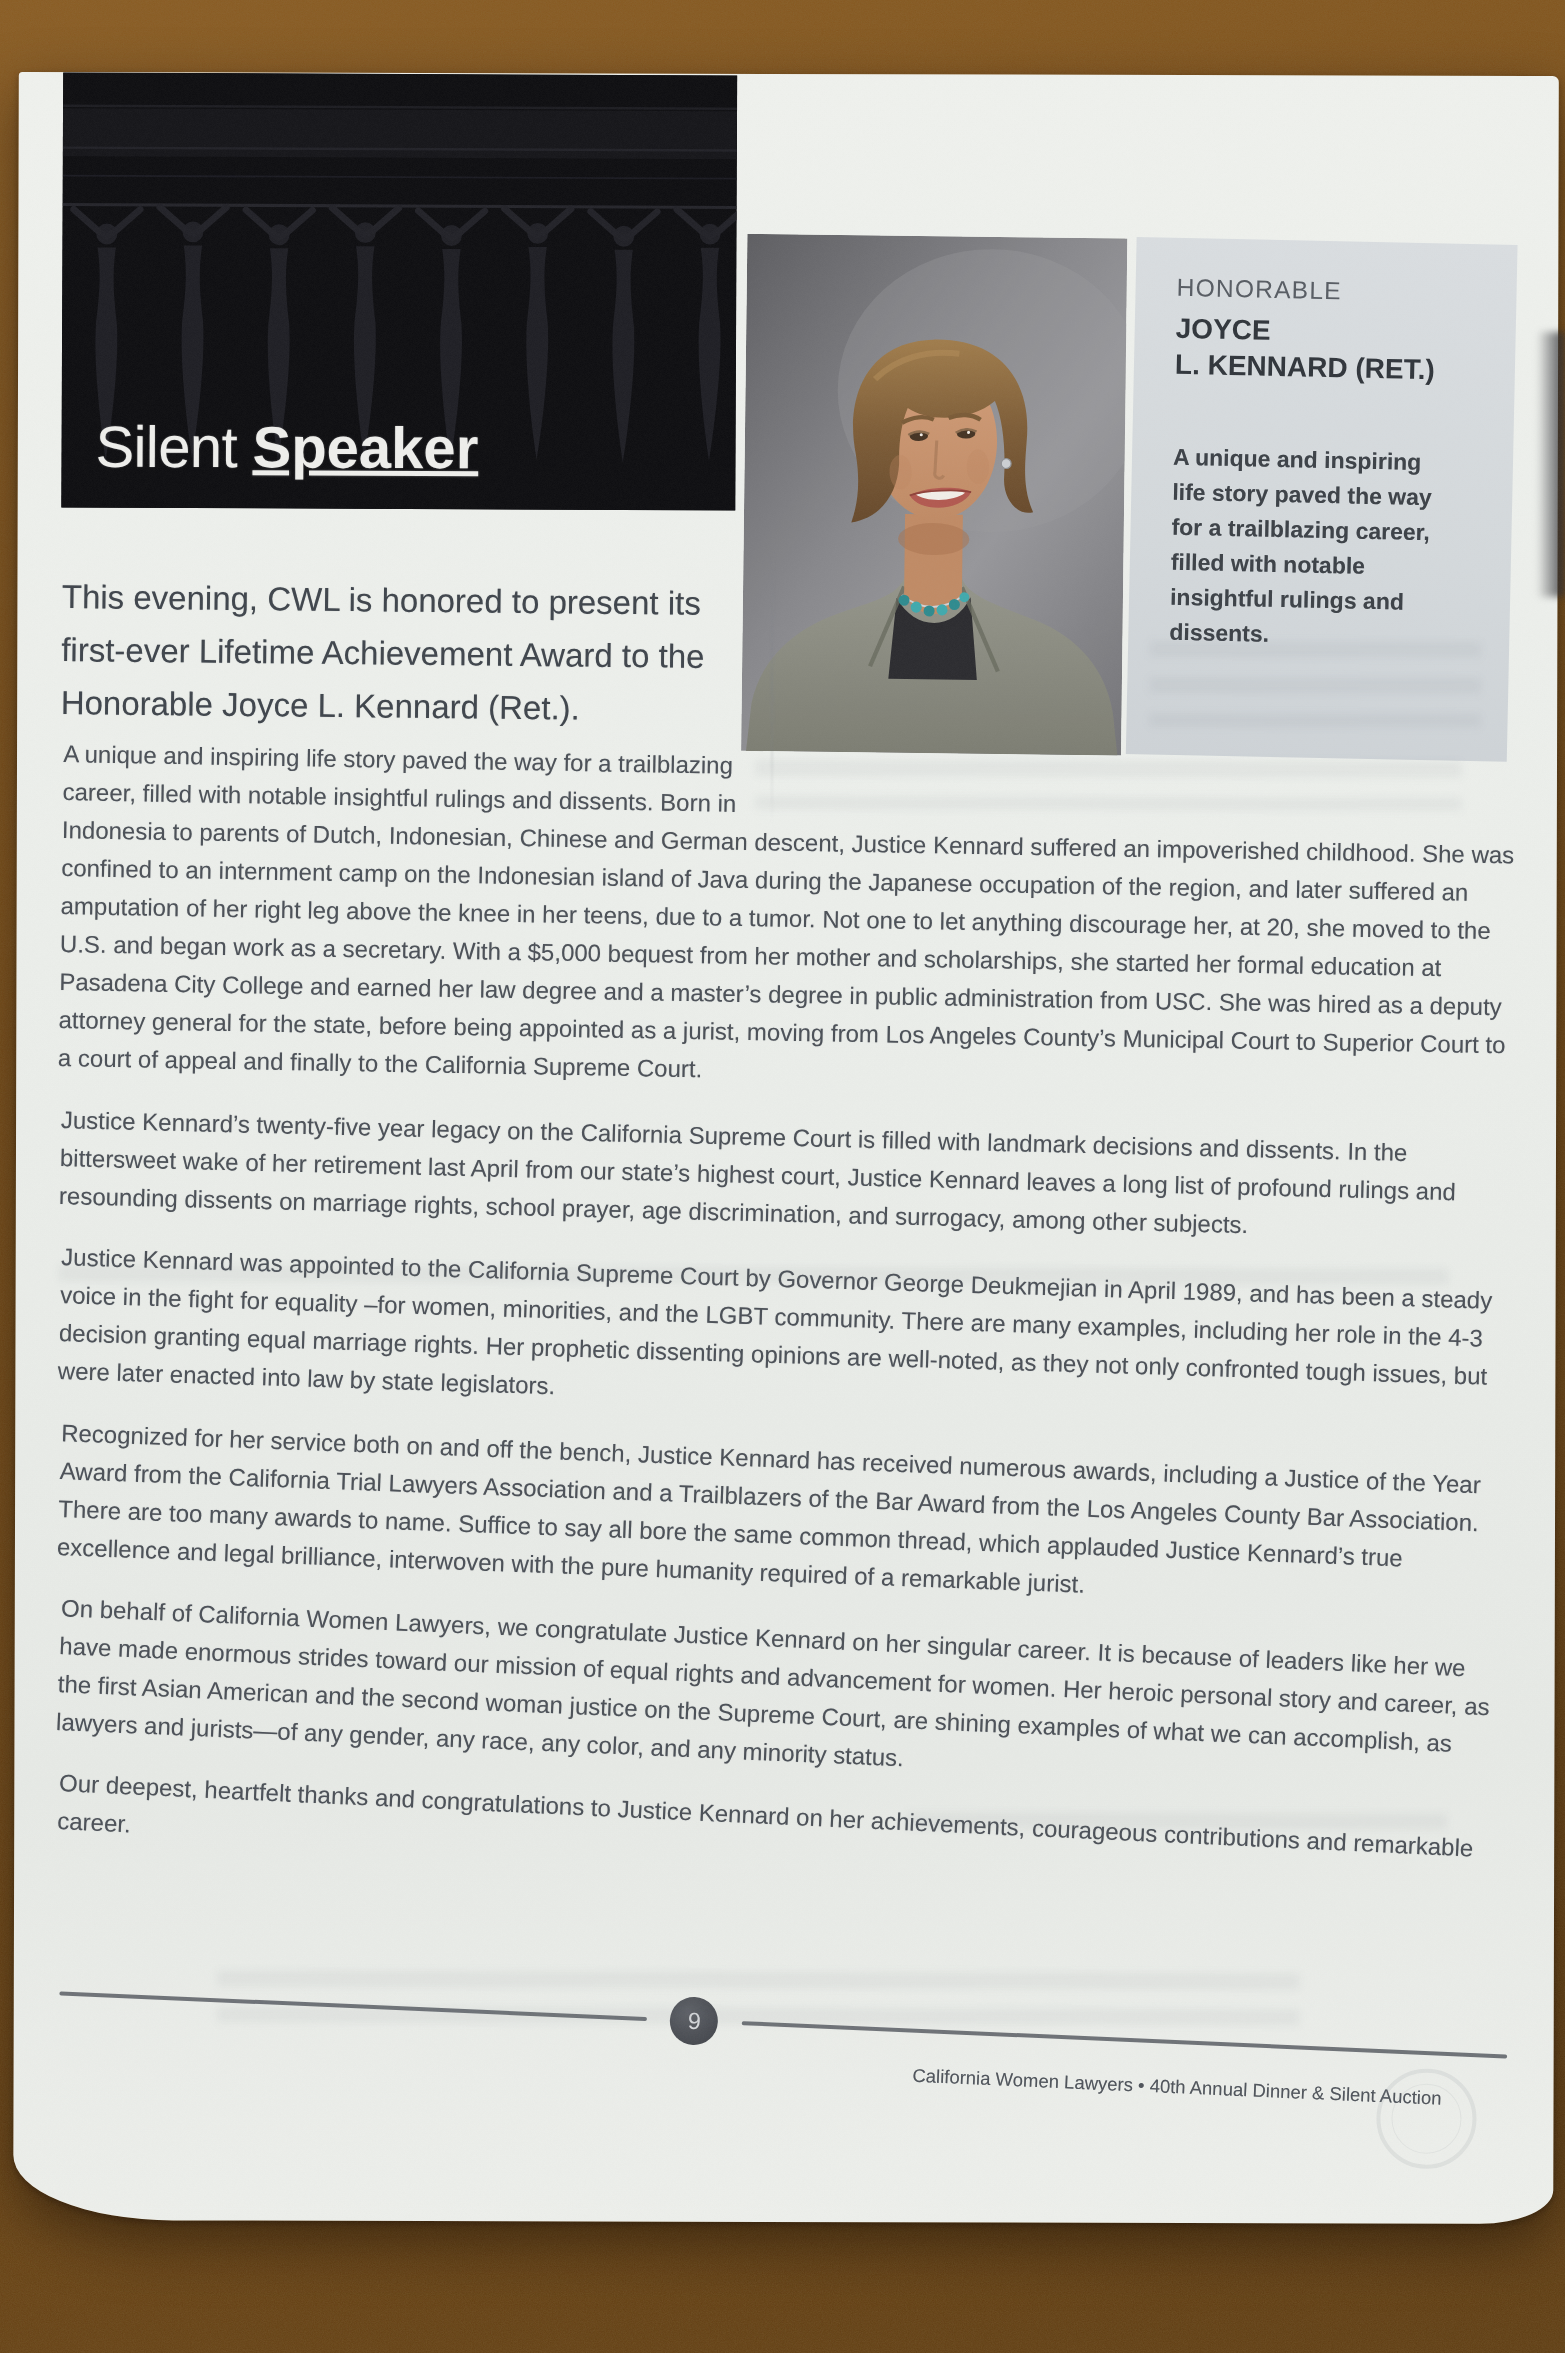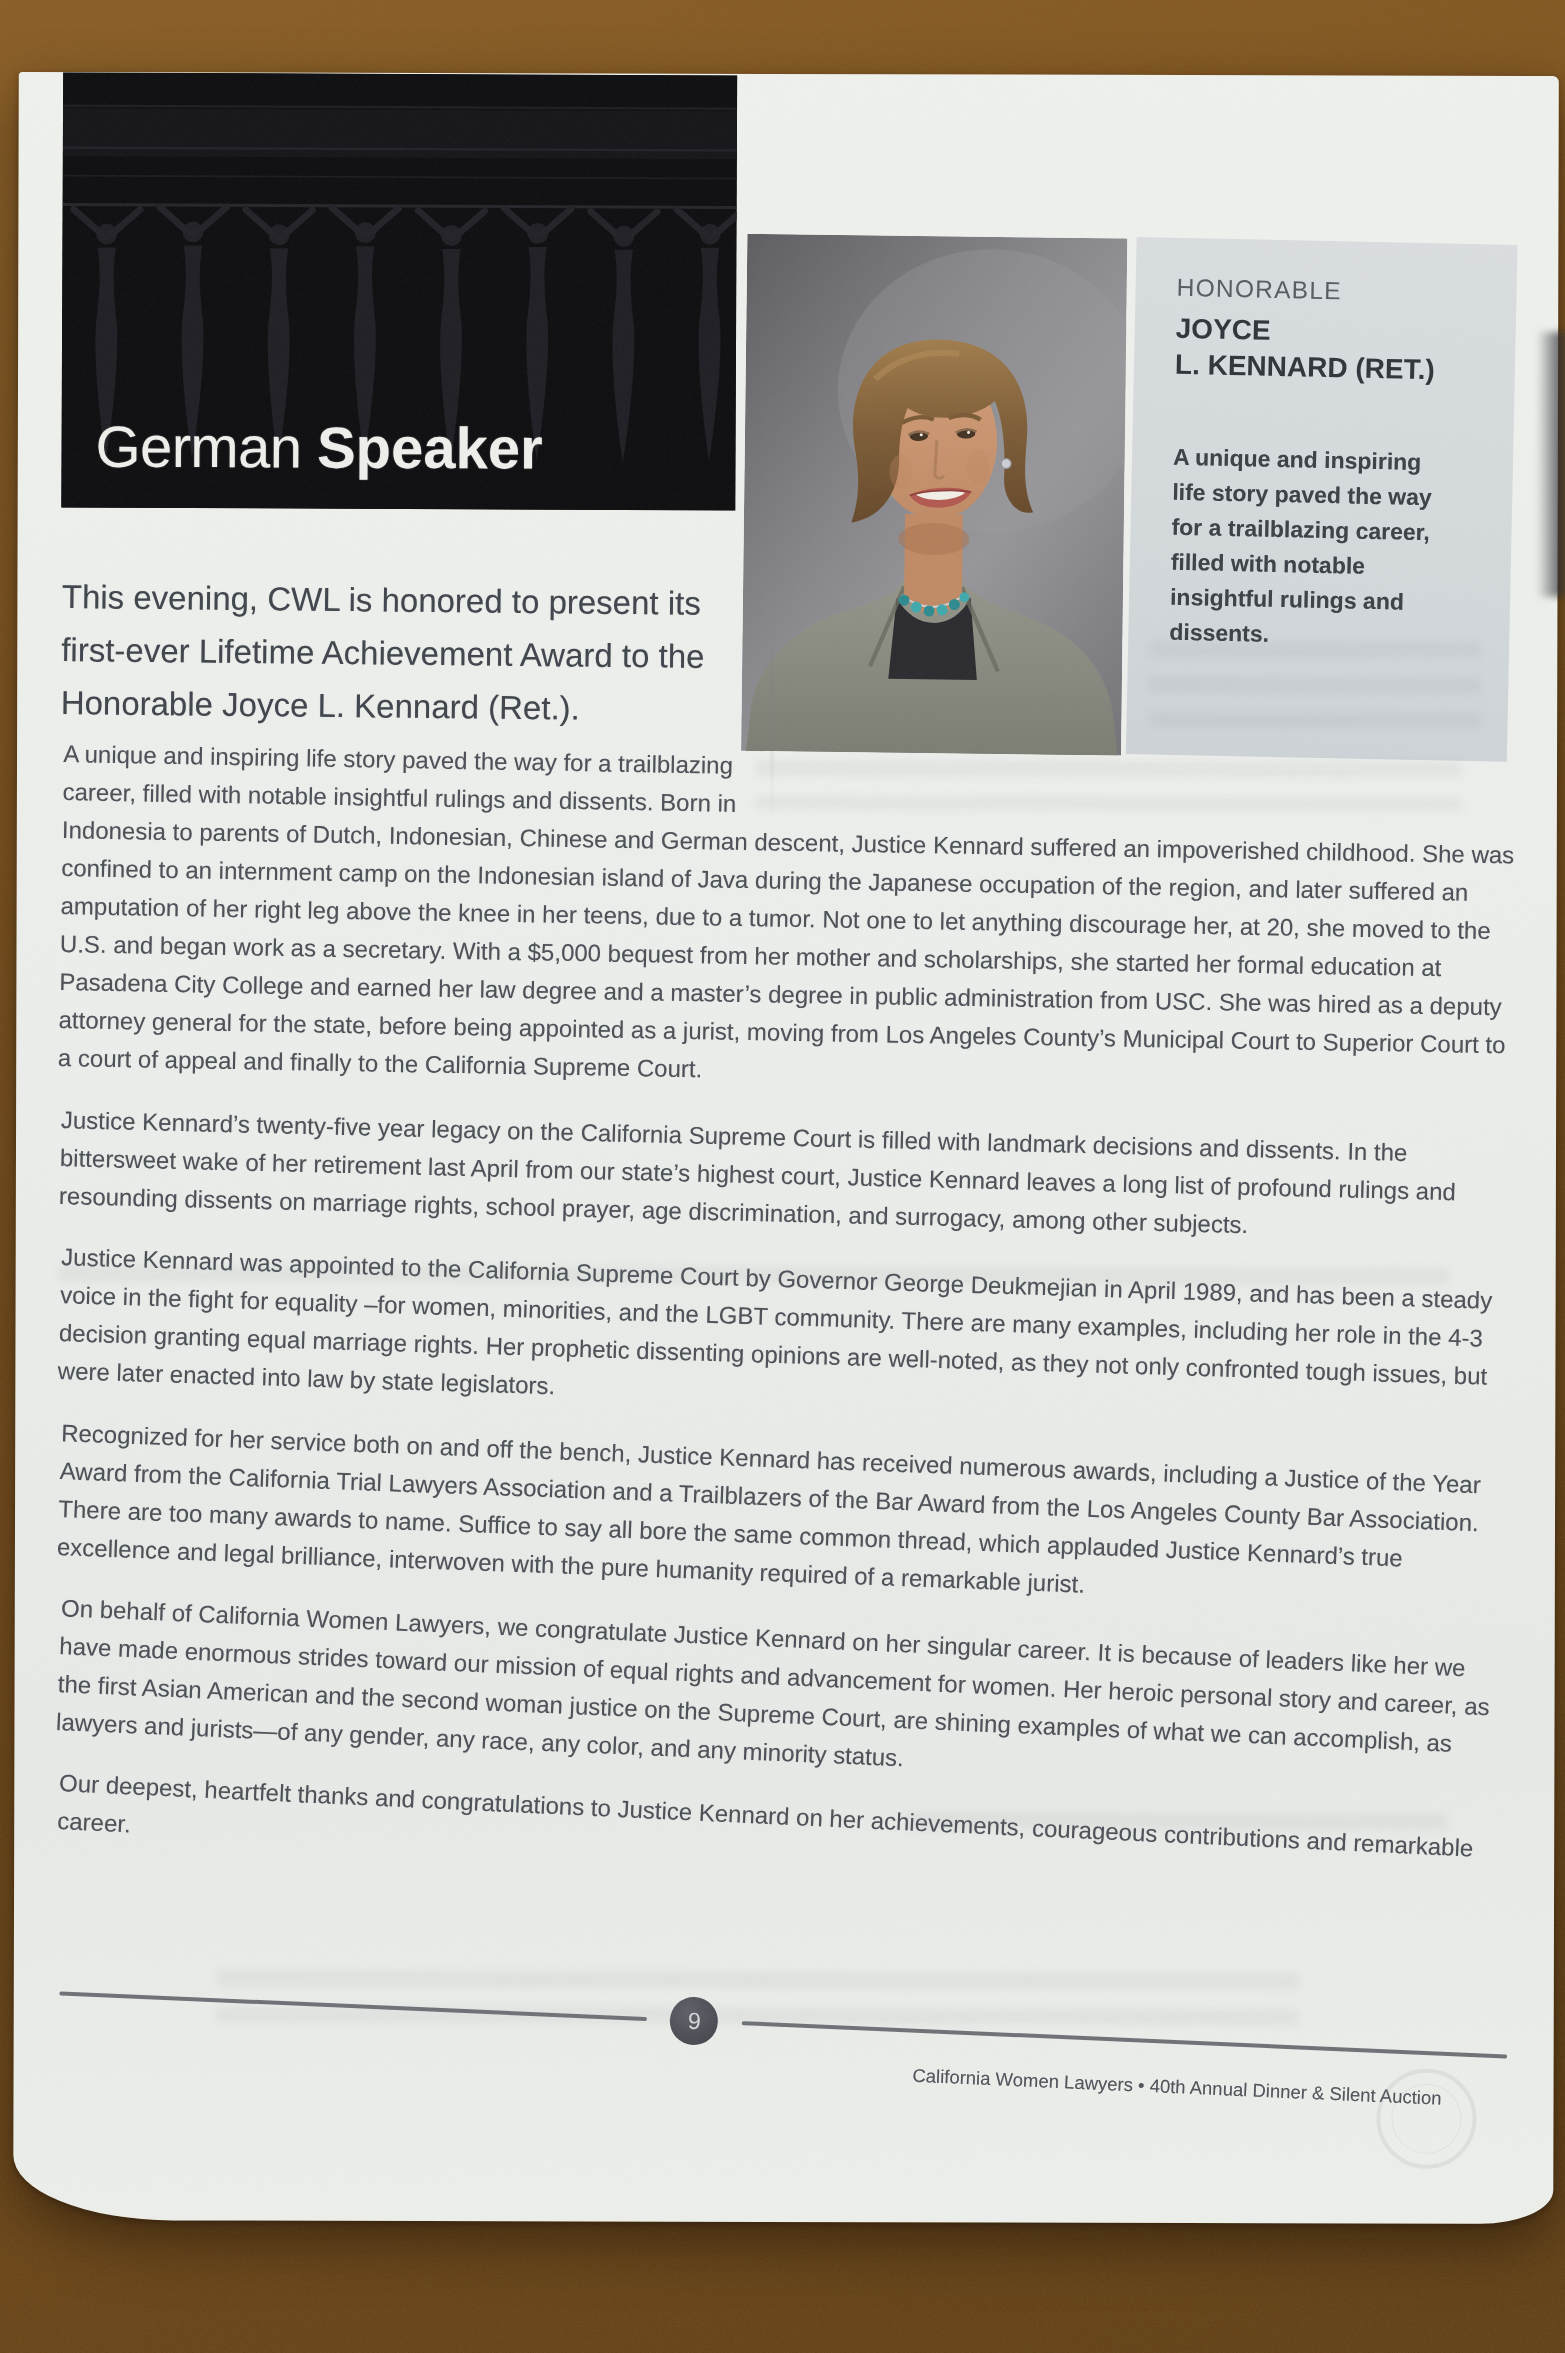--- a/index.html
+++ b/index.html
@@ -48,21 +48,21 @@
     position:relative;width:674px;height:435px;margin-left:0;
     background:#0c0c0f;
     transform:rotate(.1deg);
   }
   .banner svg{position:absolute;inset:0;}
   .banner-title{
     position:absolute;left:34px;bottom:28px;margin:0;
     font-size:58px;color:#efefec;font-weight:400;letter-spacing:-0.6px;
     text-shadow:0 0 1.8px rgba(240,240,240,.35);
   }
-  .banner-title b{font-weight:700;letter-spacing:0;}
+  .banner-title b{font-weight:700;letter-spacing:0;text-decoration:underline;}
 
   
   .intro{
     margin:62px 0 0 0;font-size:33px;line-height:53px;color:#3e444b;
     text-shadow:0 0 0.9px rgba(80,86,94,.4);
     transform:rotate(.45deg);transform-origin:0 50%;
   }
   .bodytext p{
     margin:23.4px 0 0 0;font-size:24px;line-height:38px;color:#4a4f56;
     text-shadow:0 0 0.9px rgba(90,95,102,.38);
@@ -207,21 +207,21 @@
         </defs>
         <use href="#cwlfig" x="72" y="262"></use>
           <use href="#cwlfig" x="212" y="258"></use>
         <use href="#cwlfig" x="352" y="262"></use>
           <use href="#cwlfig" x="492" y="258"></use>
         <use href="#cwlfig" x="632" y="262"></use>
           <use href="#cwlfig" x="772" y="258"></use>
         <use href="#cwlfig" x="912" y="262"></use>
           <use href="#cwlfig" x="1052" y="258"></use>
       </svg>
-      <h1 class="banner-title"><span>German</span> <b>Speaker</b></h1>
+      <h1 class="banner-title"><span>Silent</span> <b>Speaker</b></h1>
     </header>
 
     <p class="intro">This evening, CWL is honored to present its first-ever Lifetime Achievement Award to the Honorable Joyce L. Kennard (Ret.).</p>
 
     <section class="bodytext">
       <p>A unique and inspiring life story paved the way for a trailblazing career, filled with notable insightful rulings and dissents. Born in Indonesia to parents of Dutch, Indonesian, Chinese and German descent, Justice Kennard suffered an impoverished childhood. She was confined to an internment camp on the Indonesian island of Java during the Japanese occupation of the region, and later suffered an amputation of her right leg above the knee in her teens, due to a tumor. Not one to let anything discourage her, at 20, she moved to the U.S. and began work as a secretary. With a $5,000 bequest from her mother and scholarships, she started her formal education at Pasadena City College and earned her law degree and a master’s degree in public administration from USC. She was hired as a deputy attorney general for the state, before being appointed as a jurist, moving from Los Angeles County’s Municipal Court to Superior Court to a court of appeal and finally to the California Supreme Court.</p>
       <p>Justice Kennard’s twenty-five year legacy on the California Supreme Court is filled with landmark decisions and dissents. In the bittersweet wake of her retirement last April from our state’s highest court, Justice Kennard leaves a long list of profound rulings and resounding dissents on marriage rights, school prayer, age discrimination, and surrogacy, among other subjects.</p>
       <p>Justice Kennard was appointed to the California Supreme Court by Governor George Deukmejian in April 1989, and has been a steady voice in the fight for equality –for women, minorities, and the LGBT community. There are many examples, including her role in the 4-3 decision granting equal marriage rights. Her prophetic dissenting opinions are well-noted, as they not only confronted tough issues, but were later enacted into law by state legislators.</p>
       <p>Recognized for her service both on and off the bench, Justice Kennard has received numerous awards, including a Justice of the Year Award from the California Trial Lawyers Association and a Trailblazers of the Bar Award from the Los Angeles County Bar Association. There are too many awards to name. Suffice to say all bore the same common thread, which applauded Justice Kennard’s true excellence and legal brilliance, interwoven with the pure humanity required of a remarkable jurist.</p>
       <p>On behalf of California Women Lawyers, we congratulate Justice Kennard on her singular career. It is because of leaders like her we have made enormous strides toward our mission of equal rights and advancement for women. Her heroic personal story and career, as the first Asian American and the second woman justice on the Supreme Court, are shining examples of what we can accomplish, as lawyers and jurists—of any gender, any race, any color, and any minority status.</p>

